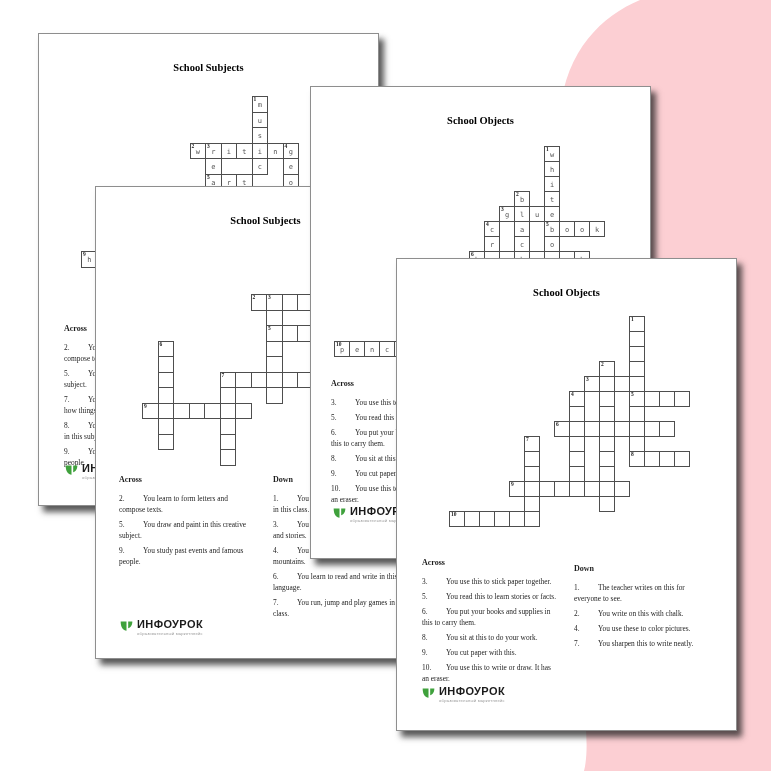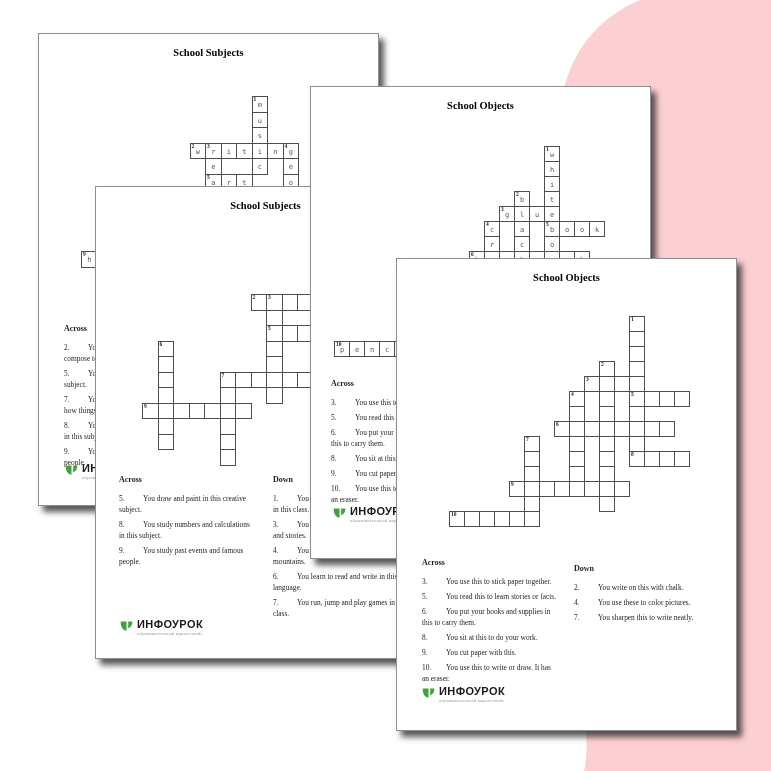--- a/index.html
+++ b/index.html
@@ -1,21 +1,21 @@
 <!DOCTYPE html>
 <html><head>
 <meta charset="utf-8">
 <style>
   html,body{margin:0;padding:0;background:#fff;}
   #canvas{position:relative;width:771px;height:771px;overflow:hidden;background:#ffffff;
           font-family:"Liberation Serif",serif;}
   #pinkblob{position:absolute;left:0;top:0;z-index:0;}
   .page{position:absolute;background:#fff;border:1px solid #8e8e8e;
         box-shadow:5px 6px 6px rgba(25,25,25,0.72);overflow:hidden;box-sizing:border-box;}
-  .title{position:absolute;top:13px;left:0;right:0;text-align:center;
+  .title{position:absolute;top:28px;left:0;right:0;text-align:center;
          font-family:"Liberation Serif",serif;font-weight:bold;font-size:10.5px;color:#000;}
   .grid{position:absolute;inset:0;}
   .cell{position:absolute;box-sizing:border-box;background:#fff;border:1px solid #4e4e4e;}
   .cell .n{position:absolute;top:-1px;left:1px;font-size:5.5px;line-height:7px;font-weight:bold;
            color:#222;font-family:"Liberation Serif",serif;}
   .cell .l{position:absolute;left:0;right:0;top:4px;text-align:center;
            font-family:"DejaVu Sans Mono",monospace;font-size:7px;line-height:8px;color:#555;}
   .cluecol{position:absolute;font-family:"Liberation Serif",serif;font-size:7.4px;
            line-height:11px;color:#1e1e1e;}
   .cluehead{font-weight:bold;font-size:8px;margin-bottom:8px;}
@@ -234,24 +234,24 @@
         <div class="cell" style="left: 46px; top: 215.5px; width: 16.5px; height: 16.5px;">
           <span class="n">9</span>
         </div>
         <div class="cell" style="left: 77px; top: 215.5px; width: 16.5px; height: 16.5px;"></div>
         <div class="cell" style="left: 92.5px; top: 215.5px; width: 16.5px; height: 16.5px;"></div>
         <div class="cell" style="left: 108px; top: 215.5px; width: 16.5px; height: 16.5px;"></div>
         <div class="cell" style="left: 139px; top: 215.5px; width: 16.5px; height: 16.5px;"></div>
       </div>
       <div class="cluecol" style="left: 23px; top: 287px; width: 138px;">
         <div class="cluehead">Across</div>
+        <div class="clue"><span class="num">2.</span>You learn to form letters and
+compose texts.</div>
         <div class="clue"><span class="num">5.</span>You draw and paint in this creative
 subject.</div>
-        <div class="clue"><span class="num">8.</span>You study numbers and calculations
-in this subject.</div>
         <div class="clue"><span class="num">9.</span>You study past events and famous
 people.</div>
       </div>
       <div class="cluecol" style="left: 177px; top: 287px; width: 148px;">
         <div class="cluehead">Down</div>
         <div class="clue"><span class="num">1.</span>You sing songs and play music
 in this class.</div>
         <div class="clue"><span class="num">3.</span>You practice reading poems
 and stories.</div>
         <div class="clue"><span class="num">4.</span>You learn about maps, rivers and
@@ -528,20 +528,22 @@
         <div class="clue"><span class="num">5.</span>You read this to learn stories or facts.</div>
         <div class="clue"><span class="num">6.</span>You put your books and supplies in
 this to carry them.</div>
         <div class="clue"><span class="num">8.</span>You sit at this to do your work.</div>
         <div class="clue"><span class="num">9.</span>You cut paper with this.</div>
         <div class="clue"><span class="num">10.</span>You use this to write or draw. It has
 an eraser.</div>
       </div>
       <div class="cluecol" style="left: 177px; top: 304px; width: 152px;">
         <div class="cluehead">Down</div>
+        <div class="clue"><span class="num">1.</span>The teacher writes on this for
+everyone to see.</div>
         <div class="clue"><span class="num">2.</span>You write on this with chalk.</div>
         <div class="clue"><span class="num">4.</span>You use these to color pictures.</div>
         <div class="clue"><span class="num">7.</span>You sharpen this to write neatly.</div>
       </div>
       <div class="logo" style="left: 24px; top: 427px;">
         <svg width="15" height="15" viewBox="0 0 18 14">
           <path d="M2,1 C2,8 5,12 9,12 L9,1 Z" fill="#3FA13C"></path>
           <path d="M16,1 C16,6 13.5,8.5 11,9 L11,1 Z" fill="#3FA13C"></path>
         </svg>
         <div>

